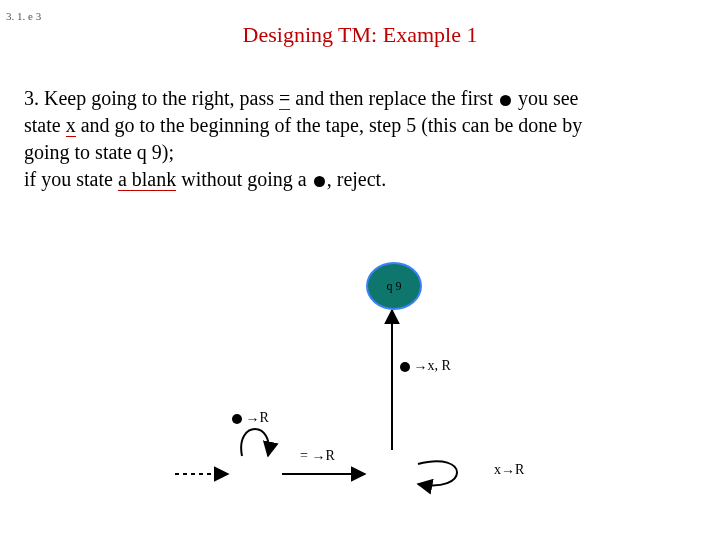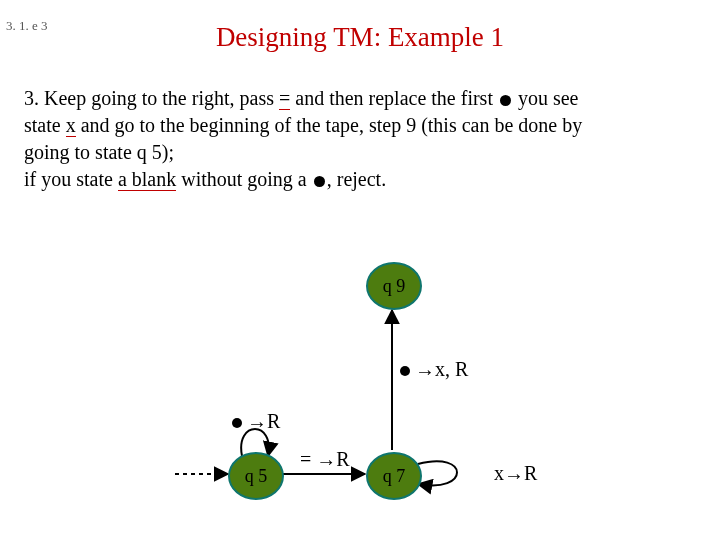--- a/index.html
+++ b/index.html
@@ -1,36 +1,36 @@
 <!DOCTYPE html>
 <html><head>
 <meta charset="utf-8">
 <style>
   body{margin:0;font-family:"Times New Roman",serif;font-size:20px;color:#000;background:#fff;width:720px;height:540px;position:relative}
-  .corner{position:absolute;top:18px;left:6px;font-size:13px;color:#555}
-  .title{position:absolute;top:22px;left:0;width:720px;text-align:center;font-size:27px;color:#c00000}
+  .corner{position:absolute;top:10px;left:6px;font-size:11px;color:#555}
+  .title{position:absolute;top:22px;left:0;width:720px;text-align:center;font-size:22px;color:#c00000}
   .para{position:absolute;top:85px;left:24px;width:670px;line-height:1.35}
   .ul{border-bottom:1.5px solid #c00000}
   .dot{display:inline-block;width:11px;height:11px;background:#000;border-radius:50%;vertical-align:middle;margin:0 2px}
   .diagram{position:absolute;top:250px;left:0;width:720px;height:280px}
-  .state{position:absolute;display:flex;align-items:center;justify-content:center;border:2px solid #0f766e;border-radius:50%;background:#4d7c0f;font-size:18px}
-  .tlabel{position:absolute;font-size:20px;white-space:nowrap}
+  .state{position:absolute;display:flex;align-items:center;justify-content:center;border:2px solid #3b82f6;border-radius:50%;background:#0f766e;font-size:12px}
+  .tlabel{position:absolute;font-size:14px;white-space:nowrap}
   .sdot{display:inline-block;width:10px;height:10px;background:#000;border-radius:50%;vertical-align:middle}
   svg{position:absolute;top:0;left:0}
 </style>
 </head>
 <body>
 
 <div class="corner">3. 1. e 3</div>
 <div class="title">Designing TM: Example 1</div>
 
 <div class="para">
   <span>3. Keep going to the right, pass </span><span class="ul">=</span><span> and then replace the first </span><span class="dot"></span><span> you see</span><br>
-  <span>state </span><span class="ul">x</span><span> and go to the beginning of the tape,  step 9 (this can be done by</span><br>
-  <span>going to state q 5);</span><br>
+  <span>state </span><span class="ul">x</span><span> and go to the beginning of the tape,  step 5 (this can be done by</span><br>
+  <span>going to state q 9);</span><br>
   <span>if you state </span><span class="ul">a blank</span><span> without going a </span><span class="dot"></span><span>, reject.</span>
 </div>
 
 <div class="diagram">
   <svg width="720" height="280">
     <defs>
       <marker id="ah" viewBox="0 0 10 10" refX="9" refY="5" markerWidth="8" markerHeight="8" orient="auto-start-reverse">
         <path d="M0,0 L10,5 L0,10 z" fill="#000"></path>
       </marker>
     </defs>
@@ -40,22 +40,20 @@
     <path d="M242,206 C235,170 275,170 268,206" fill="none" stroke="#000" stroke-width="2" marker-end="url(#ah)"></path>
 
     <line x1="282" y1="224" x2="365" y2="224" stroke="#000" stroke-width="2" marker-end="url(#ah)"></line>
 
     <path d="M418,214 C470,200 470,244 418,234" fill="none" stroke="#000" stroke-width="2" marker-end="url(#ah)"></path>
 
     <line x1="392" y1="200" x2="392" y2="60" stroke="#000" stroke-width="2" marker-end="url(#ah)"></line>
   </svg>
 
   <div class="state" style="top:12px;left:366px;width:52px;height:44px">q 9</div>
-  <div class="state" style="top:202px;left:228px;width:52px;height:44px">q 5</div>
-  <div class="state" style="top:202px;left:366px;width:52px;height:44px">q 7</div>
 
   <div class="tlabel" style="top:108px;left:400px">
     <span class="sdot"></span> <span>→x, R</span>
   </div>
   <div class="tlabel" style="top:160px;left:232px">
     <span class="sdot"></span> <span>→R</span>
   </div>
   <div class="tlabel" style="top:198px;left:300px">= →R</div>
   <div class="tlabel" style="top:212px;left:494px">x→R</div>
 </div>

